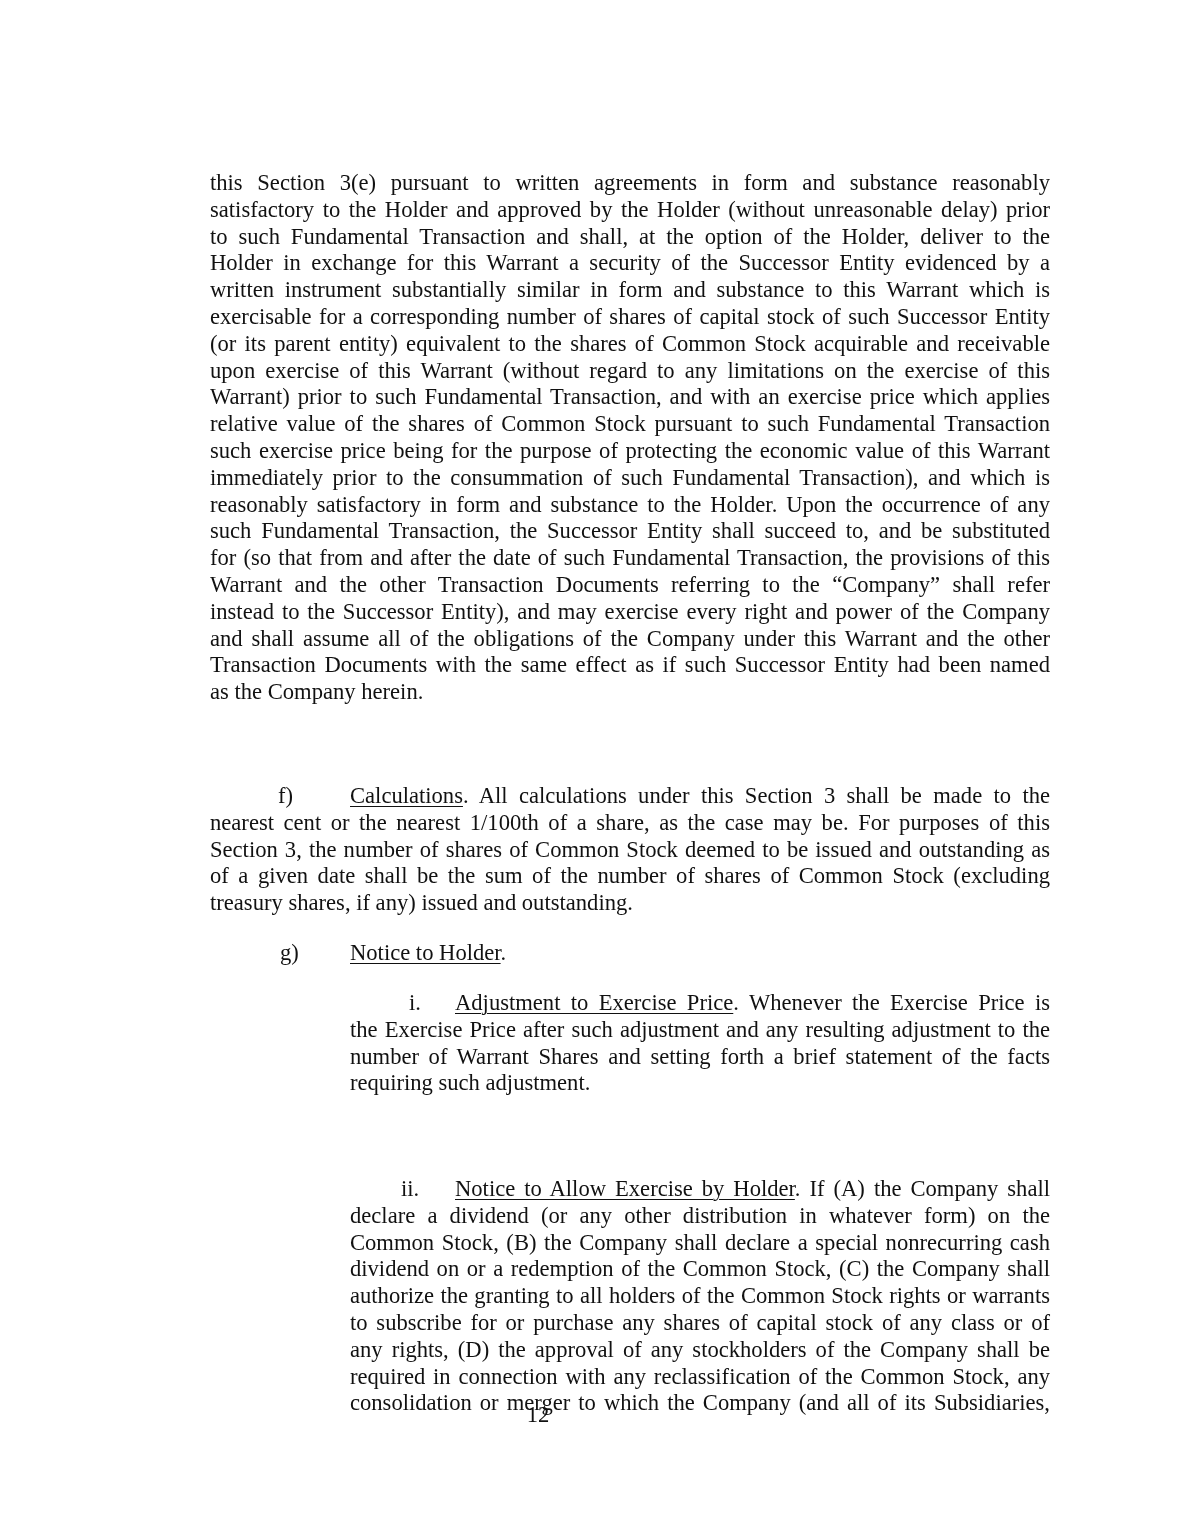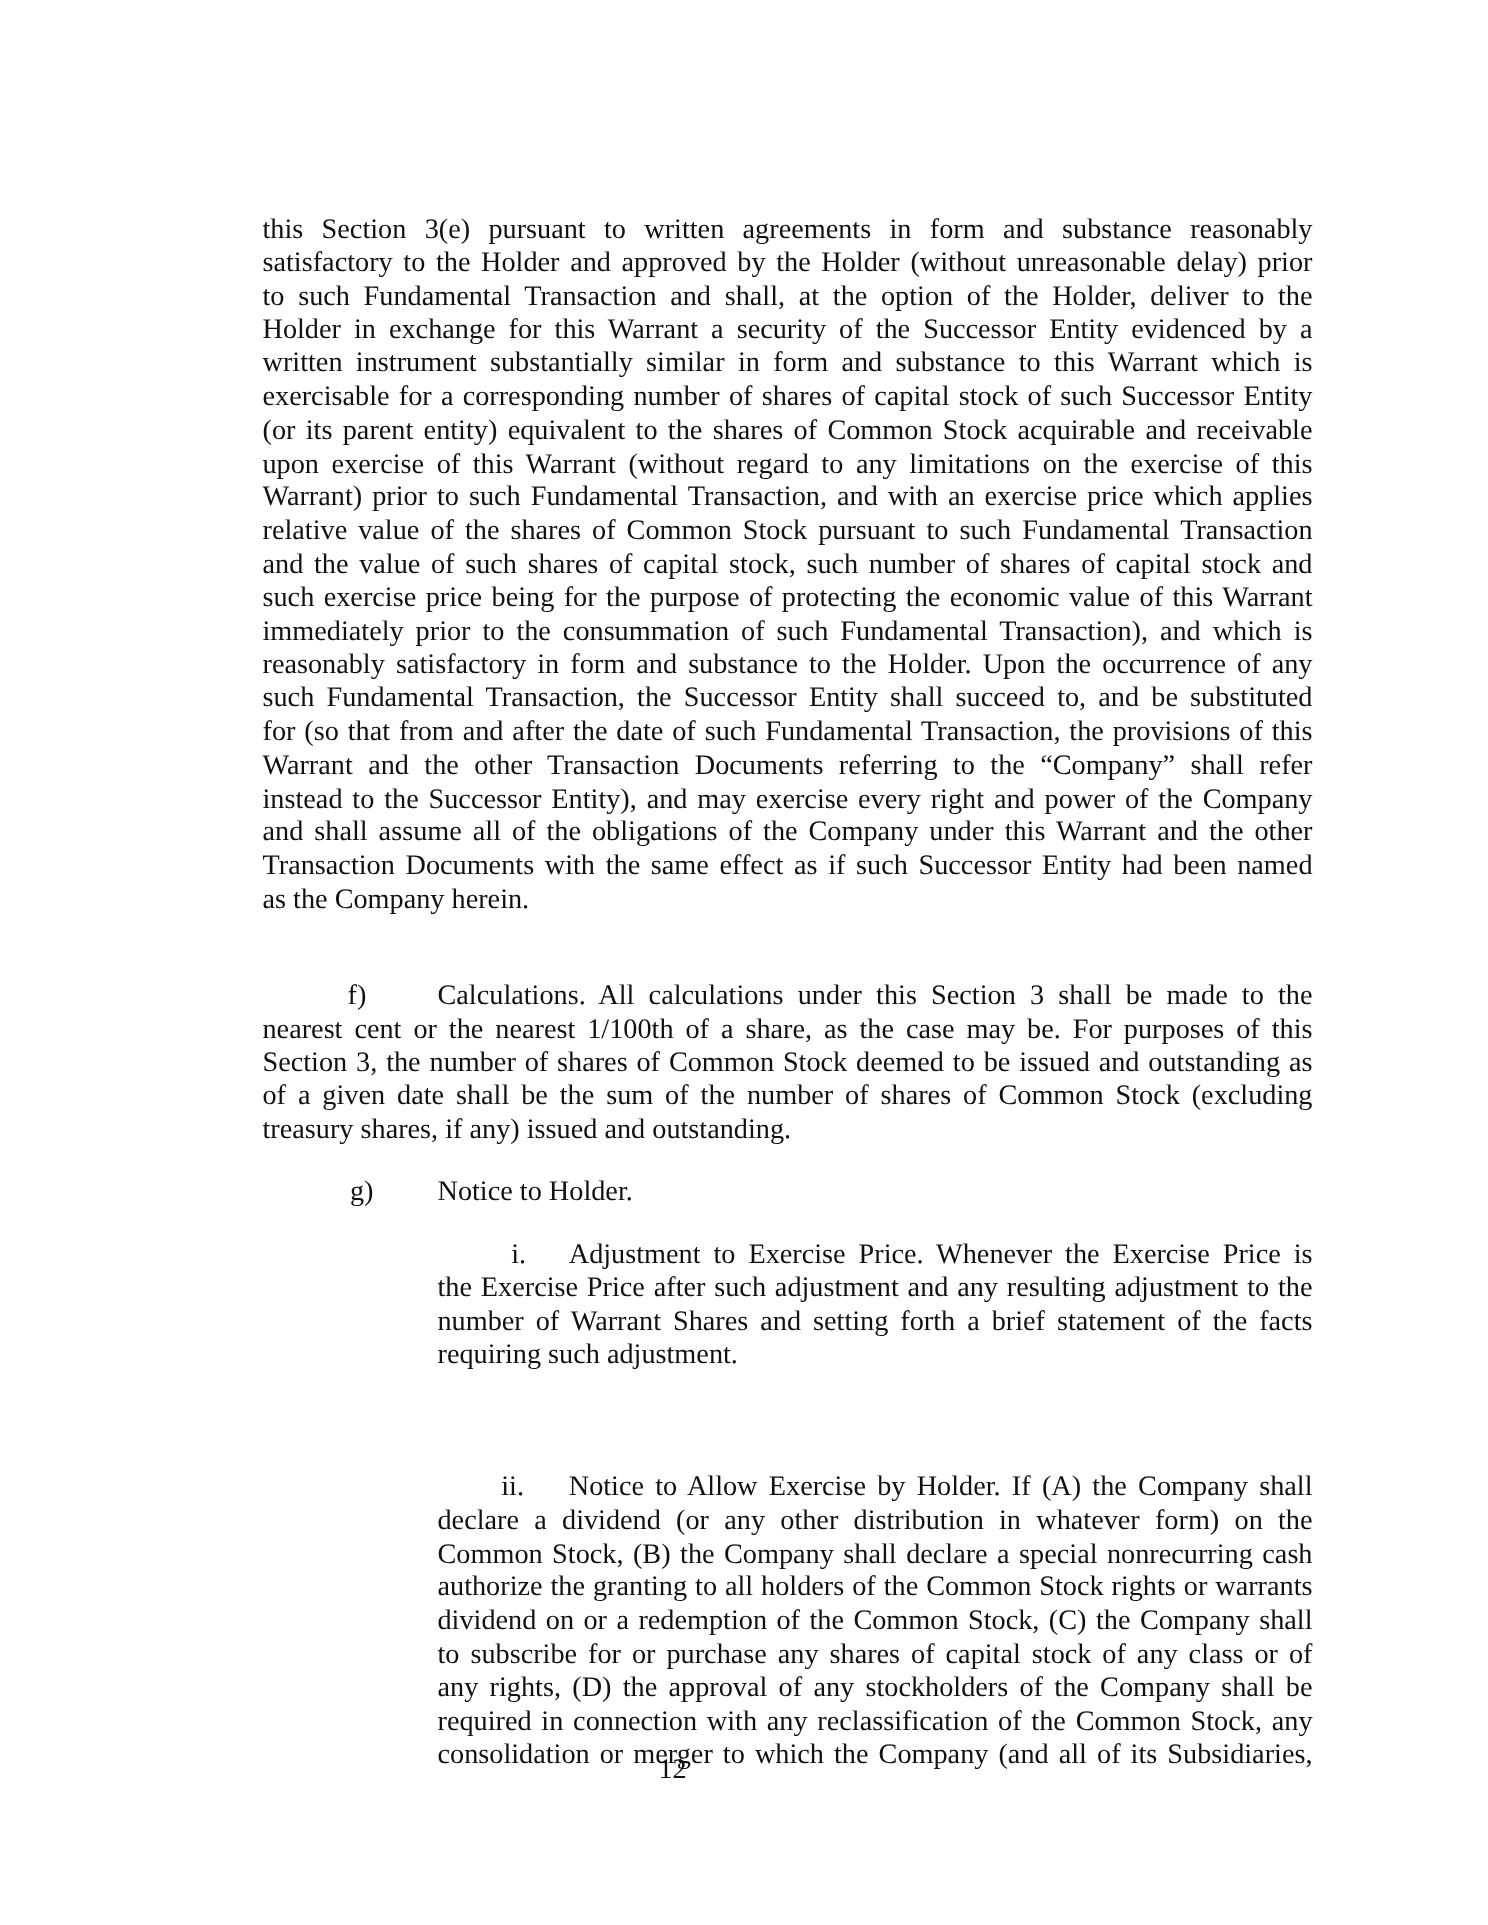--- a/index.html
+++ b/index.html
@@ -9,21 +9,21 @@
     font-family: "Liberation Serif", "DejaVu Serif", serif;
     font-size: 22.6px; color: #111111; margin-top: 28px;
   }
   .block { position: absolute; }
   .line {
     display: block; height: 26.8px; line-height: 26.8px;
     text-align: justify; text-align-last: justify; white-space: nowrap;
     overflow: visible;
   }
   .line.last { text-align-last: left; }
-  .u { text-underline-offset: 3px; text-decoration-thickness: 1px; }
+  .u { text-decoration: underline; text-underline-offset: 3px; text-decoration-thickness: 1px; }
   #p1 { left: 210px; top: 142px; width: 840px; }
   #pf { left: 210px; top: 755px; width: 840px; }
   #pf .line { white-space: pre; }
   #g-head { left: 210px; top: 912px; width: 840px; }
   #pi { left: 350px; top: 962px; width: 700px; }
   #pii { left: 350px; top: 1148px; width: 700px; }
   .marker { display: inline-block; }
   #page-number { position: absolute; left: 0; width: 1076px; top: 1374px; text-align: center; line-height: 26.8px; }
 </style>
 </head>
@@ -35,21 +35,20 @@
       <span class="line">this Section 3(e) pursuant to written agreements in form and substance reasonably</span>
       <span class="line">satisfactory to the Holder and approved by the Holder (without unreasonable delay) prior</span>
       <span class="line">to such Fundamental Transaction and shall, at the option of the Holder, deliver to the</span>
       <span class="line">Holder in exchange for this Warrant a security of the Successor Entity evidenced by a</span>
       <span class="line">written instrument substantially similar in form and substance to this Warrant which is</span>
       <span class="line">exercisable for a corresponding number of shares of capital stock of such Successor Entity</span>
       <span class="line">(or its parent entity) equivalent to the shares of Common Stock acquirable and receivable</span>
       <span class="line">upon exercise of this Warrant (without regard to any limitations on the exercise of this</span>
       <span class="line">Warrant) prior to such Fundamental Transaction, and with an exercise price which applies</span>
       <span class="line">relative value of the shares of Common Stock pursuant to such Fundamental Transaction</span>
-      <span class="line">and the value of such shares of capital stock, such number of shares of capital stock and</span>
       <span class="line">such exercise price being for the purpose of protecting the economic value of this Warrant</span>
       <span class="line">immediately prior to the consummation of such Fundamental Transaction), and which is</span>
       <span class="line">reasonably satisfactory in form and substance to the Holder. Upon the occurrence of any</span>
       <span class="line">such Fundamental Transaction, the Successor Entity shall succeed to, and be substituted</span>
       <span class="line">for (so that from and after the date of such Fundamental Transaction, the provisions of this</span>
       <span class="line">Warrant and the other Transaction Documents referring to the “Company” shall refer</span>
       <span class="line">instead to the Successor Entity), and may exercise every right and power of the Company</span>
       <span class="line">and shall assume all of the obligations of the Company under this Warrant and the other</span>
       <span class="line">Transaction Documents with the same effect as if such Successor Entity had been named</span>
       <span class="line last">as the Company herein.</span>
@@ -76,22 +75,22 @@
         <span class="line">number of Warrant Shares and setting forth a brief statement of the facts</span>
         <span class="line last">requiring such adjustment.</span>
       </div>
   </div>
 
   <div class="block" id="pii">
     <span class="line"><span style="display:inline-block;width:51px;"></span><span class="marker" style="width:54px;">ii.</span><span class="u">Notice to Allow Exercise by Holder</span><span>. If (A) the Company shall</span></span>
     <div id="pii-lines">
         <span class="line">declare a dividend (or any other distribution in whatever form) on the</span>
         <span class="line">Common Stock, (B) the Company shall declare a special nonrecurring cash</span>
+        <span class="line">dividend on or a redemption of the Common Stock, (C) the Company shall</span>
         <span class="line">authorize the granting to all holders of the Common Stock rights or warrants</span>
-        <span class="line">dividend on or a redemption of the Common Stock, (C) the Company shall</span>
         <span class="line">to subscribe for or purchase any shares of capital stock of any class or of</span>
         <span class="line">any rights, (D) the approval of any stockholders of the Company shall be</span>
         <span class="line">required in connection with any reclassification of the Common Stock, any</span>
         <span class="line">consolidation or merger to which the Company (and all of its Subsidiaries,</span>
       </div>
   </div>
 
   <div id="page-number">12</div>
 </div>
 

